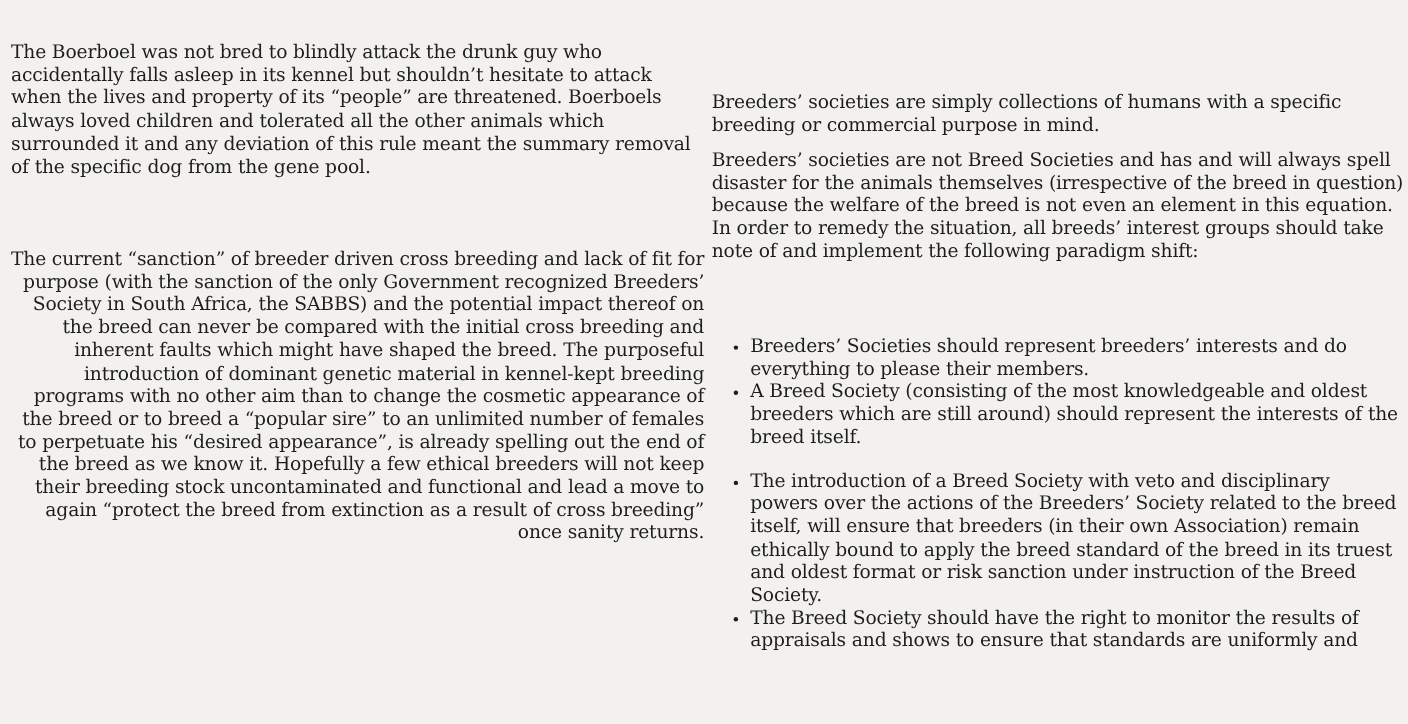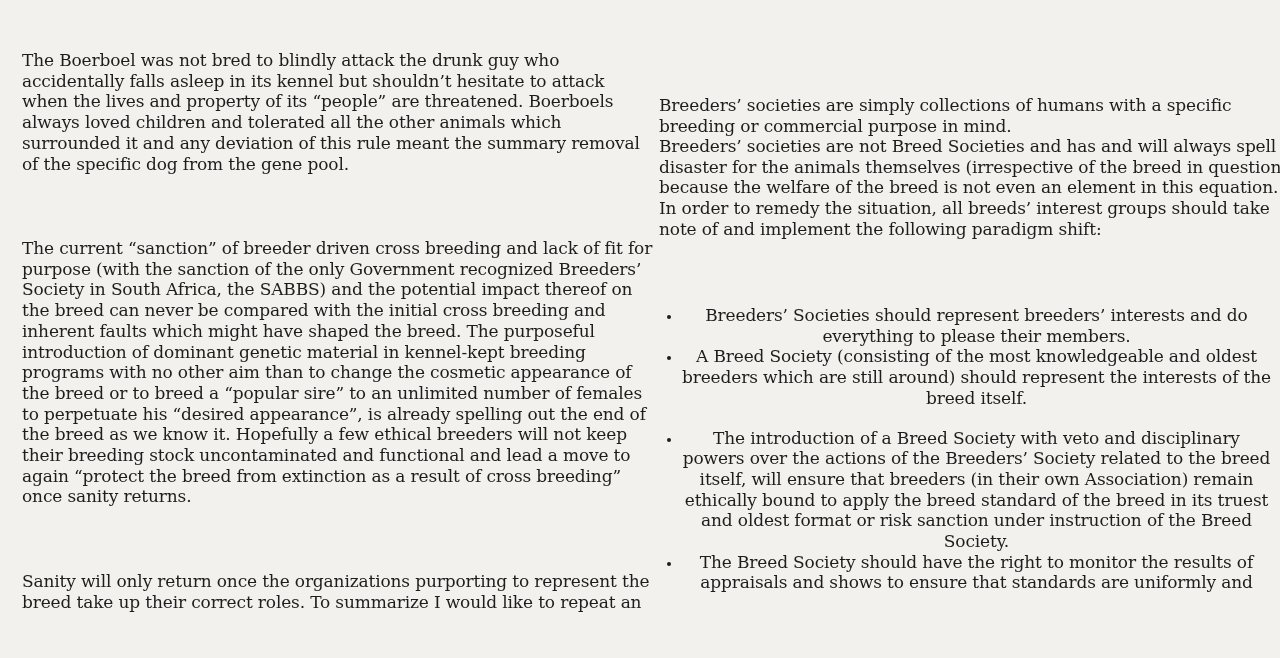--- a/index.html
+++ b/index.html
@@ -17,35 +17,34 @@
   }
   .col {
     position: absolute;
     top: 0;
     height: 658px;
   }
   .col-left  { left: 10px;  width: 625px; }
   .col-right { left: 647px; width: 620px; }
   .para {
     position: absolute;
-    margin: 12px;
+    margin: 0;
     left: 0;
     font-size: 17px;
     line-height: 20.7px;
     letter-spacing: -0.15px;
     white-space: pre;
   }
   ul.bullets {
     position: absolute;
     margin: 0;
     left: 0;
     top: 305px;
     padding-left: 35px;
     list-style: disc outside;
-    text-align: center;
   }
   ul.bullets li {
     font-size: 17px;
     line-height: 20.7px;
     letter-spacing: -0.15px;
     white-space: pre;
     margin: 0;
   }
   ul.bullets li::marker { font-size: 0.8em; }
   ul.bullets li.gap-before { margin-top: 19px; }
@@ -55,41 +54,39 @@
 
 <div class="page">
 
   <div class="col col-left">
     <p class="para" style="top: 38px;">The Boerboel was not bred to blindly attack the drunk guy who
 accidentally falls asleep in its kennel but shouldn’t hesitate to attack
 when the lives and property of its “people” are threatened. Boerboels
 always loved children and tolerated all the other animals which
 surrounded it and any deviation of this rule meant the summary removal
 of the specific dog from the gene pool.</p>
-    <p class="para" style="top: 226px;">The current “sanction” of breeder driven cross breeding and lack of fit for
+    <p class="para" style="top: 226px; text-align: right;">The current “sanction” of breeder driven cross breeding and lack of fit for
 purpose (with the sanction of the only Government recognized Breeders’
 Society in South Africa, the SABBS) and the potential impact thereof on
 the breed can never be compared with the initial cross breeding and
 inherent faults which might have shaped the breed. The purposeful
 introduction of dominant genetic material in kennel-kept breeding
 programs with no other aim than to change the cosmetic appearance of
 the breed or to breed a “popular sire” to an unlimited number of females
 to perpetuate his “desired appearance”, is already spelling out the end of
 the breed as we know it. Hopefully a few ethical breeders will not keep
 their breeding stock uncontaminated and functional and lead a move to
 again “protect the breed from extinction as a result of cross breeding”
 once sanity returns.</p>
-    <p class="para" style="top: 559px;">Sanity will only return once the organizations purporting to represent the
-breed take up their correct roles. To summarize I would like to repeat an</p>
   </div>
 
   <div class="col col-right">
     <p class="para" style="top: 83px;">Breeders’ societies are simply collections of humans with a specific
 breeding or commercial purpose in mind.</p>
-    <p class="para" style="top: 124px;">Breeders’ societies are not Breed Societies and has and will always spell
+    <p class="para" style="top: 136px;">Breeders’ societies are not Breed Societies and has and will always spell
 disaster for the animals themselves (irrespective of the breed in question)
 because the welfare of the breed is not even an element in this equation.
 In order to remedy the situation, all breeds’ interest groups should take
 note of and implement the following paradigm shift:</p>
 
     <ul class="bullets">
       <li>Breeders’ Societies should represent breeders’ interests and do
 everything to please their members.</li>
       <li>A Breed Society (consisting of the most knowledgeable and oldest
 breeders which are still around) should represent the interests of the

